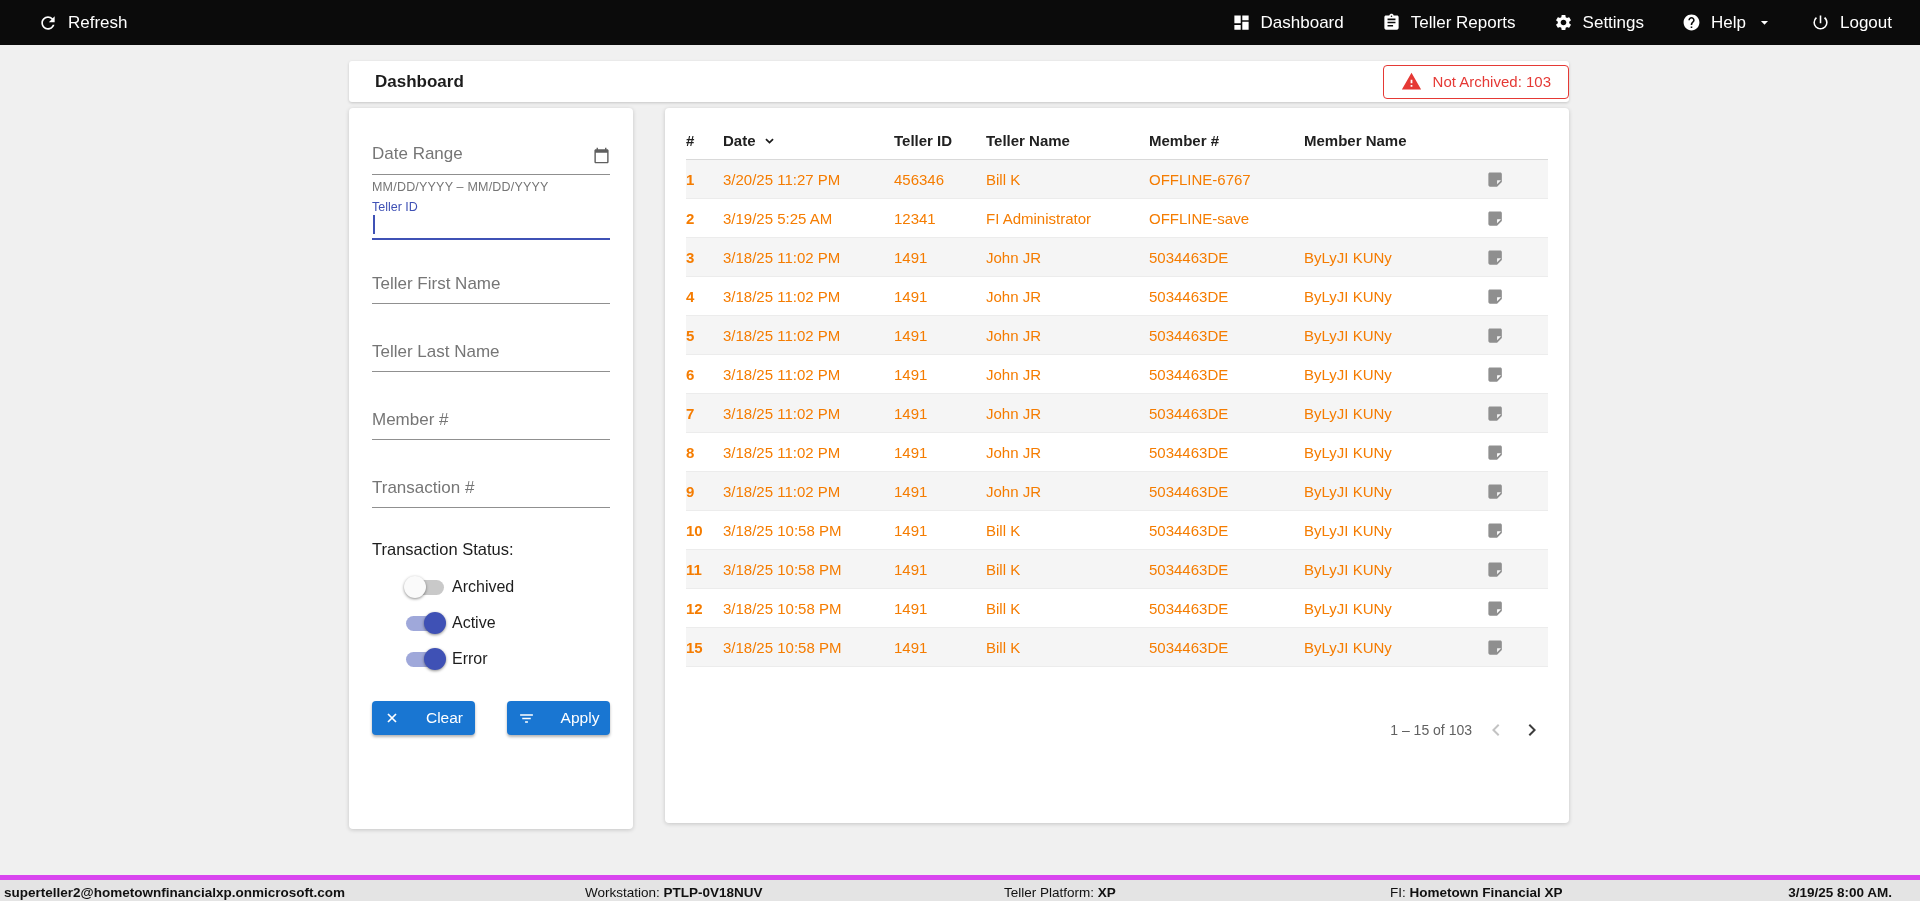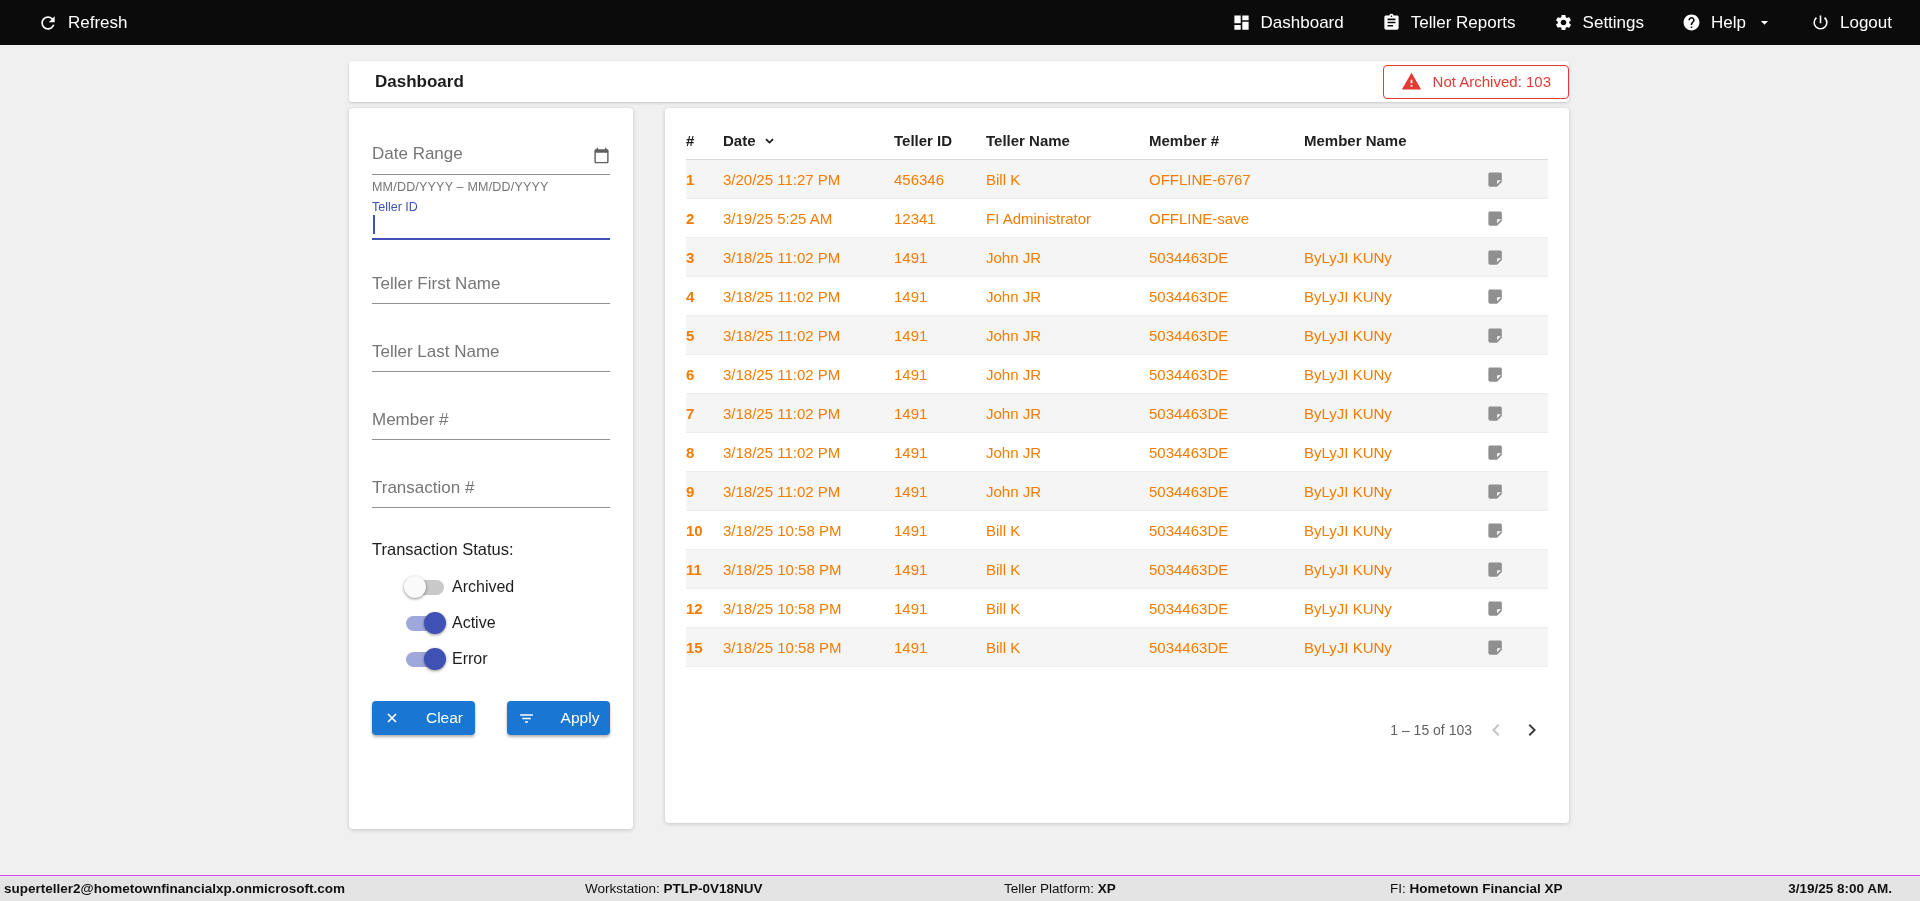--- a/index.html
+++ b/index.html
@@ -72,21 +72,21 @@
     overflow:hidden;}
   td.num{font-weight:700;}
   tr.alt td{background:#f5f5f5;}
   td.icon-cell{padding-left:6px;}
   .c1{width:37px;} .c2{width:171px;} .c3{width:92px;} .c4{width:163px;} .c5{width:155px;} .c6{width:176px;} .c7{width:68px;}
   .pagination{margin-top:50px;display:flex;align-items:center;justify-content:flex-end;gap:12px;height:26px;
     padding-right:4px;color:#616161;font-size:14px;}
   .pg-btn{border:none;background:none;padding:0;cursor:pointer;display:flex;}
 
   
-  .footer{position:absolute;left:0;top:875px;width:1920px;height:26px;background:#e4e4e4;border-top:1px solid #d946ef;
+  .footer{position:absolute;left:0;top:875px;width:1920px;height:26px;background:#e4e4e4;border-top:5px solid #d946ef;
     font-size:13.5px;color:#111;}
   .footer span.item{position:absolute;top:5px;white-space:nowrap;}
   .f-email{left:4px;font-weight:700;}
   .f-ws{left:585px;}
   .f-plat{left:1004px;}
   .f-fi{left:1390px;}
   .f-date{right:28px;font-weight:700;text-align:center;}
   .footer b{font-weight:700;}
 </style>
 </head>

